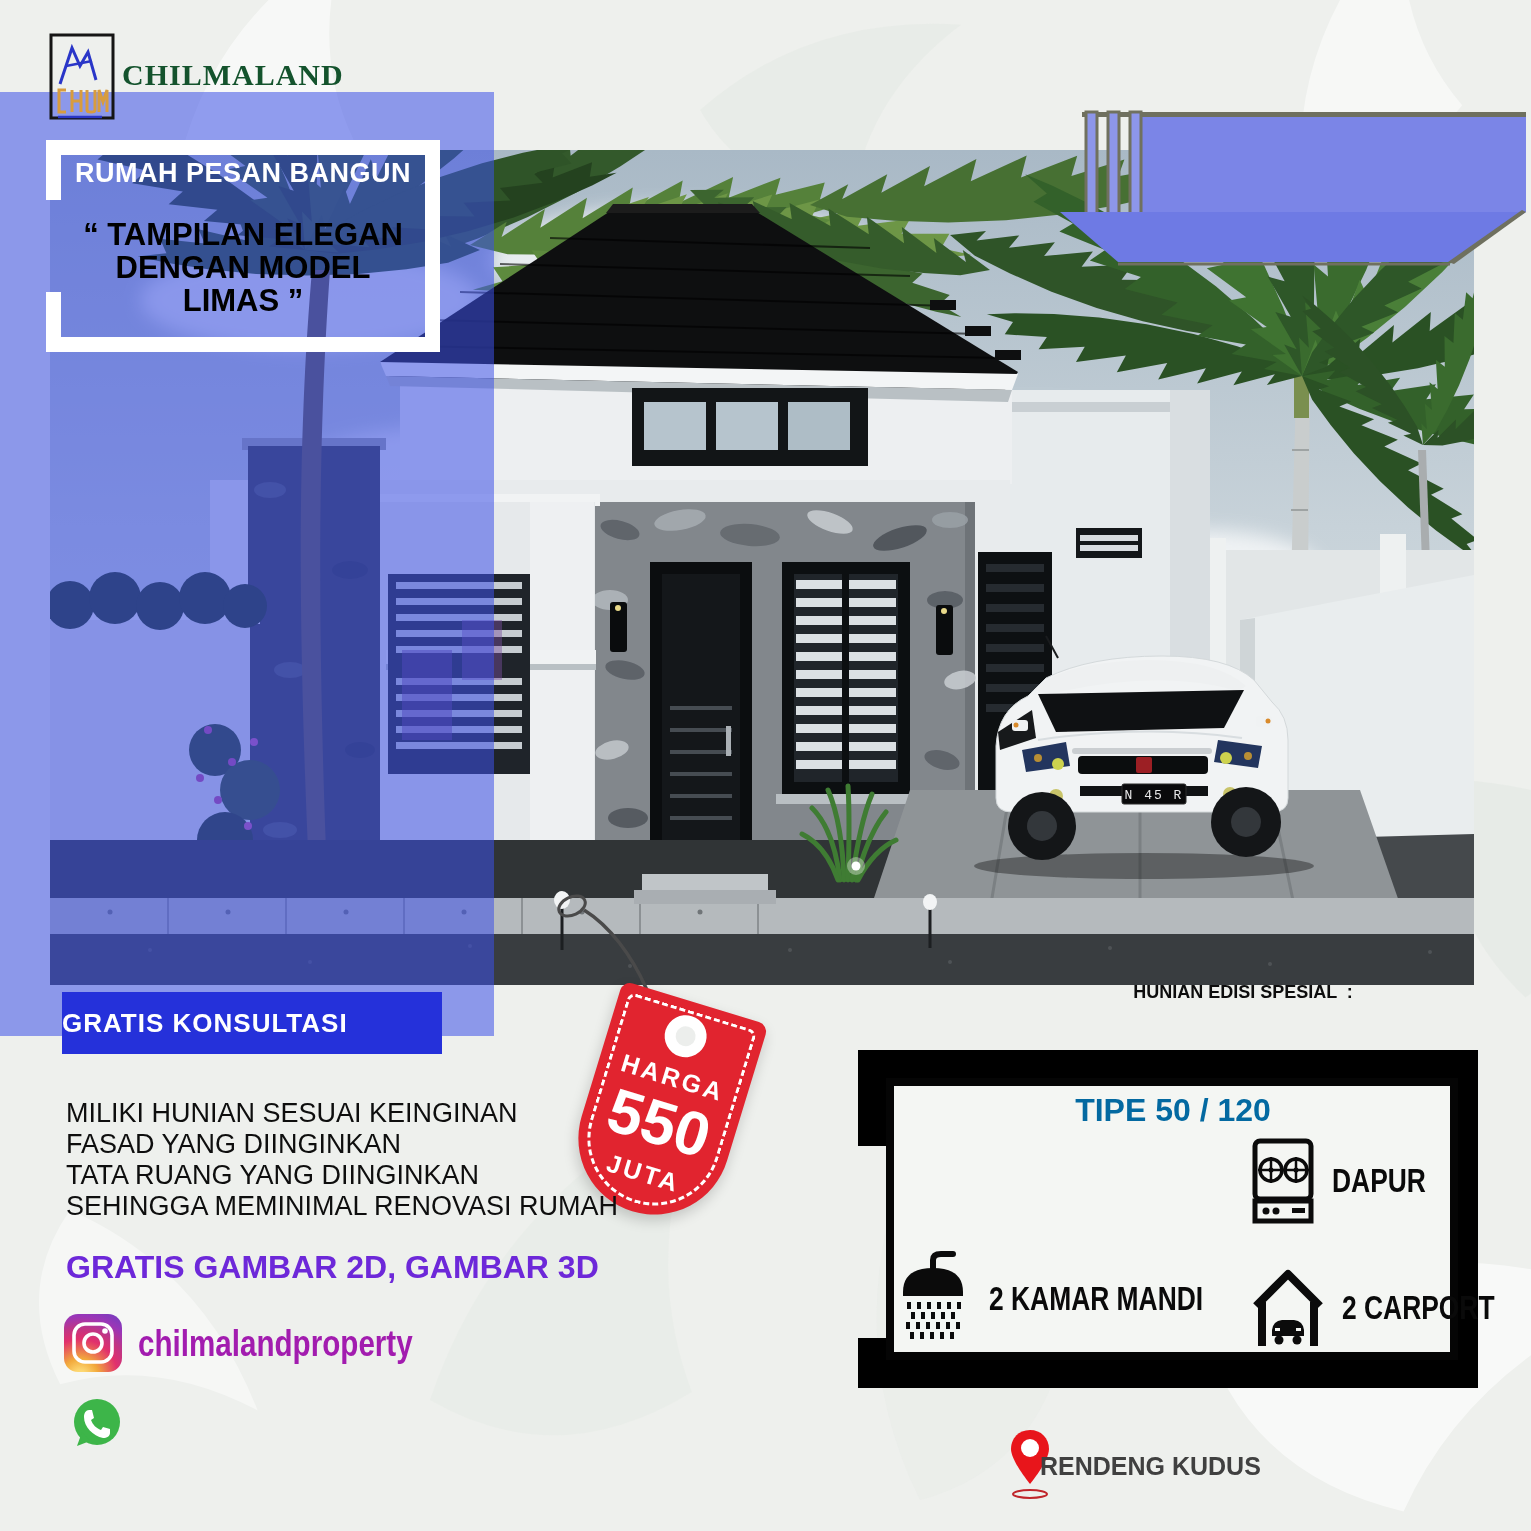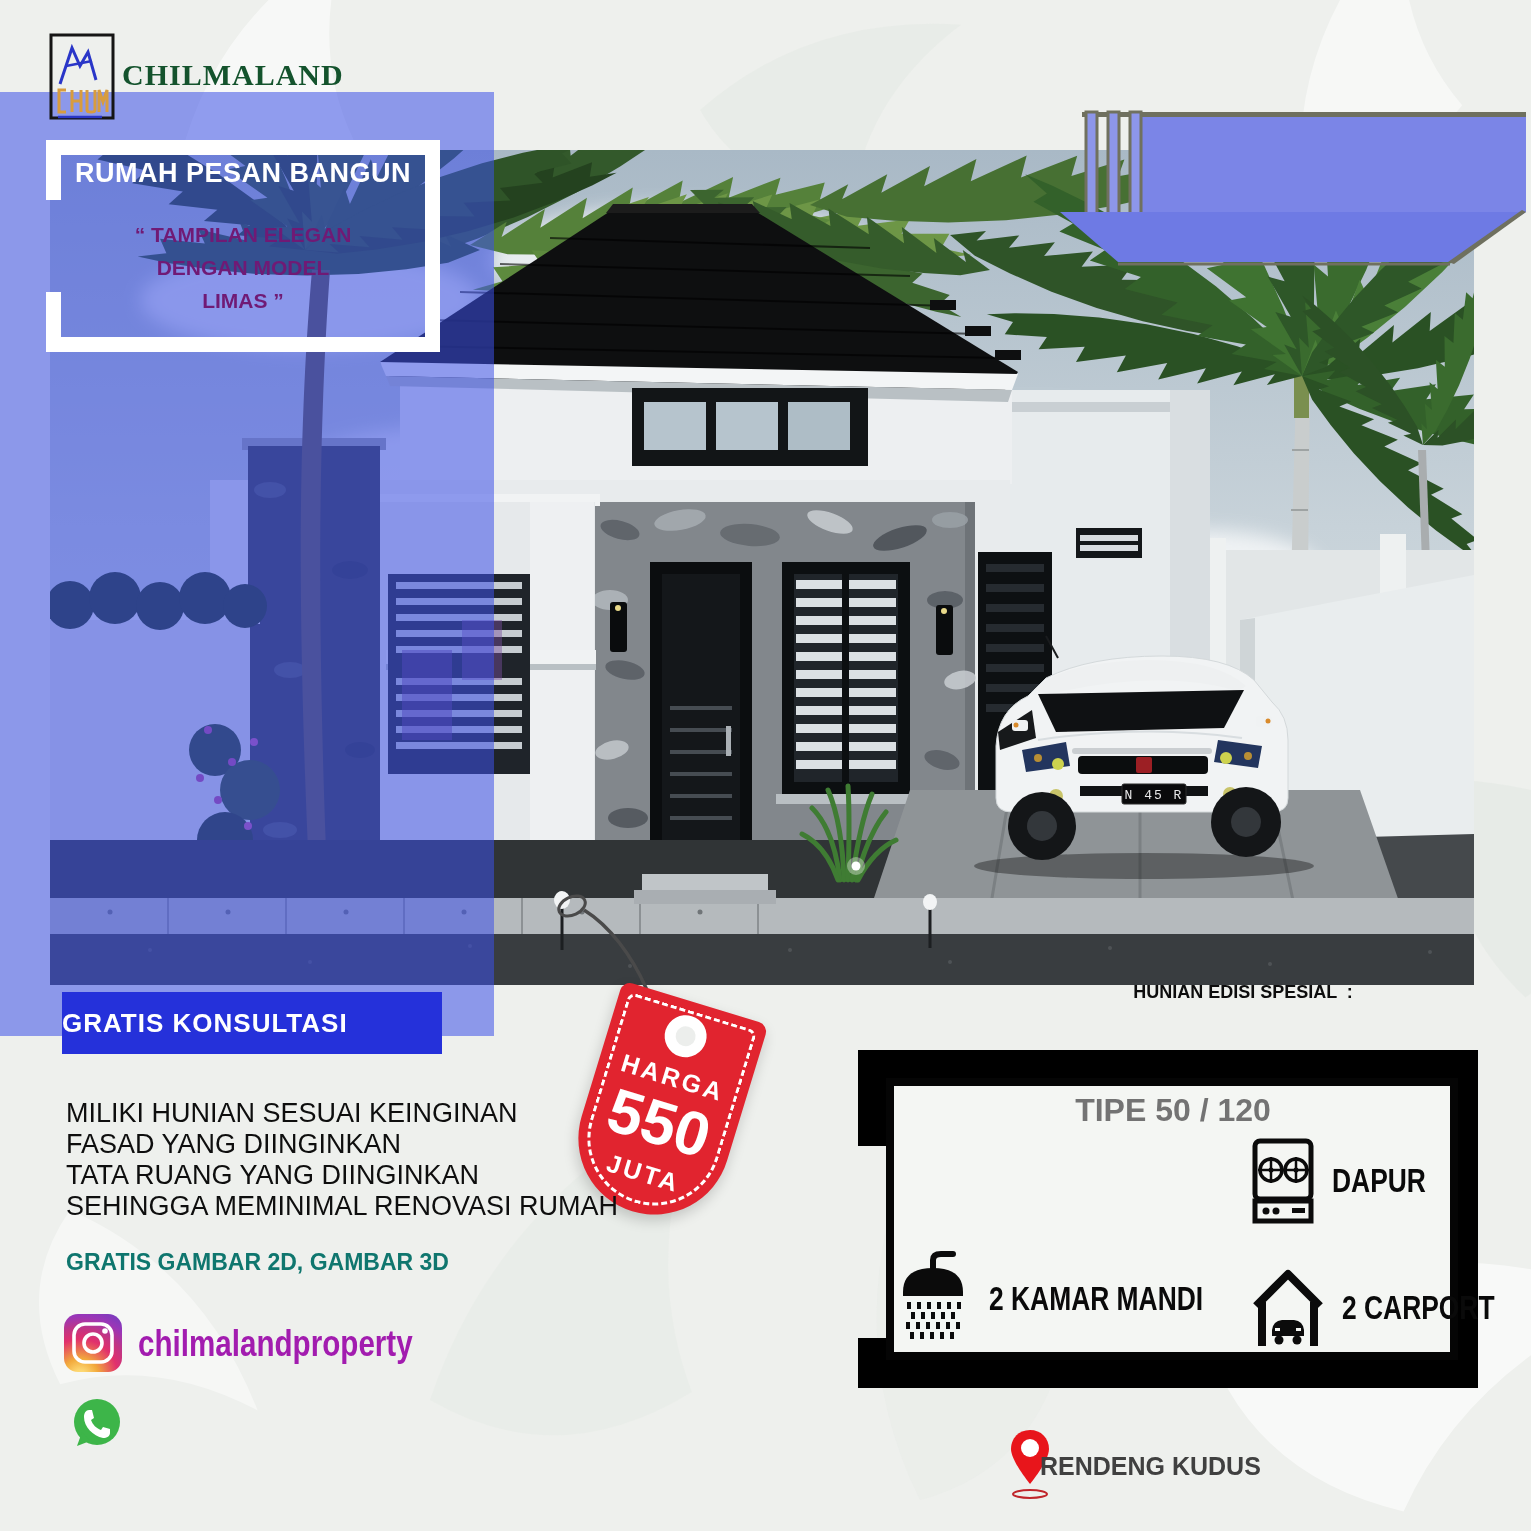--- a/index.html
+++ b/index.html
@@ -8,48 +8,48 @@
   .abs{position:absolute;}
   
   #leafbg{position:absolute;left:0;top:0;}
   
   #brandname{font-family:"Liberation Serif",serif;font-weight:bold;font-size:30px;letter-spacing:1px;color:#14532d;}
   
   #overlay{left:0;top:92px;width:494px;height:944px;background:rgba(61,80,232,0.55);}
   
   .wbar{background:#ffffff;position:absolute;}
   #quote-head{left:66px;top:158px;width:354px;text-align:center;font-size:27px;font-weight:bold;color:#fff;letter-spacing:.5px;}
-  #quote-body{left:66px;top:218px;width:354px;text-align:center;font-size:21px;font-weight:bold;color:#701a75;line-height:33px;}
+  #quote-body{left:66px;top:218px;width:354px;text-align:center;font-size:31px;font-weight:bold;color:#000000;line-height:33px;}
   
   #photo{left:50px;top:150px;width:1424px;height:835px;}
   
   #gratis{left:62px;top:992px;width:380px;height:62px;background:#2531da;}
   #gratis span{display:block;line-height:62px;font-size:26px;font-weight:bold;color:#fff;letter-spacing:1px;}
   
   #tag{left:588px;top:998px;width:152px;height:218px;background:#e1242f;border-radius:10px 10px 76px 76px;
        transform:rotate(17deg);box-shadow:0 6px 14px rgba(0,0,0,.18);}
   #tag .dash{position:absolute;left:9px;top:9px;right:9px;bottom:9px;border:3px dashed #fff;border-radius:8px 8px 68px 68px;}
   #tag .hole{position:absolute;left:55px;top:14px;width:42px;height:42px;background:#fff;border-radius:50%;}
   #tag .hole i{position:absolute;left:11px;top:11px;width:20px;height:20px;background:#eceeec;border-radius:50%;}
   #tag .t1{position:absolute;left:0;top:64px;width:100%;text-align:center;color:#fff;font-weight:bold;font-size:25px;letter-spacing:3px;}
   #tag .t2{position:absolute;left:0;top:90px;width:100%;text-align:center;color:#fff;font-weight:bold;font-size:62px;}
   #tag .t3{position:absolute;left:0;top:164px;width:100%;text-align:center;color:#fff;font-weight:bold;font-size:25px;letter-spacing:3px;}
   
   #pitch{left:66px;top:1098px;font-size:27px;font-weight:normal;line-height:31px;color:#0e0e0e;}
-  #offer{left:66px;top:1249px;font-size:23px;font-weight:bold;color:#0f766e;}
+  #offer{left:66px;top:1249px;font-size:32px;font-weight:bold;color:#6d28d9;}
   
   #ig-icon{left:64px;top:1314px;width:58px;height:58px;border-radius:14px;
      background:radial-gradient(circle at 28% 108%, #fdd873 8%, #f2a93c 24%, #e1306c 50%, #c13584 64%, #9b36b7 80%, #7a3bbd 94%);}
   #ig-handle{left:138px;top:1322px;height:44px;line-height:44px;font-size:37px;font-weight:bold;color:#a21caf;}
   .cond{display:inline-block;transform:scaleX(.8);transform-origin:left center;white-space:nowrap;}
   
   #special{left:1018px;top:982px;width:450px;text-align:center;font-size:18px;font-weight:bold;white-space:pre;color:#0d0d0d;}
   .kbar{background:#000;position:absolute;}
   #panel{left:886px;top:1078px;width:572px;height:282px;background:#f4f6f3;border:8px solid #050505;box-sizing:border-box;}
-  #spec-title{left:888px;top:1092px;width:570px;text-align:center;font-size:32px;font-weight:bold;color:#737373;}
+  #spec-title{left:888px;top:1092px;width:570px;text-align:center;font-size:32px;font-weight:bold;color:#0369a1;}
   .spec-row{position:absolute;display:flex;align-items:center;gap:18px;}
   .spec-row .lbl{font-size:33px;font-weight:bold;color:#0a0a0a;}
   
   #loc-label{left:1040px;top:1452px;font-size:25px;font-weight:bold;color:#404040;}
 </style>
 </head>
 <body>
 
 <div id="canvas">
 

